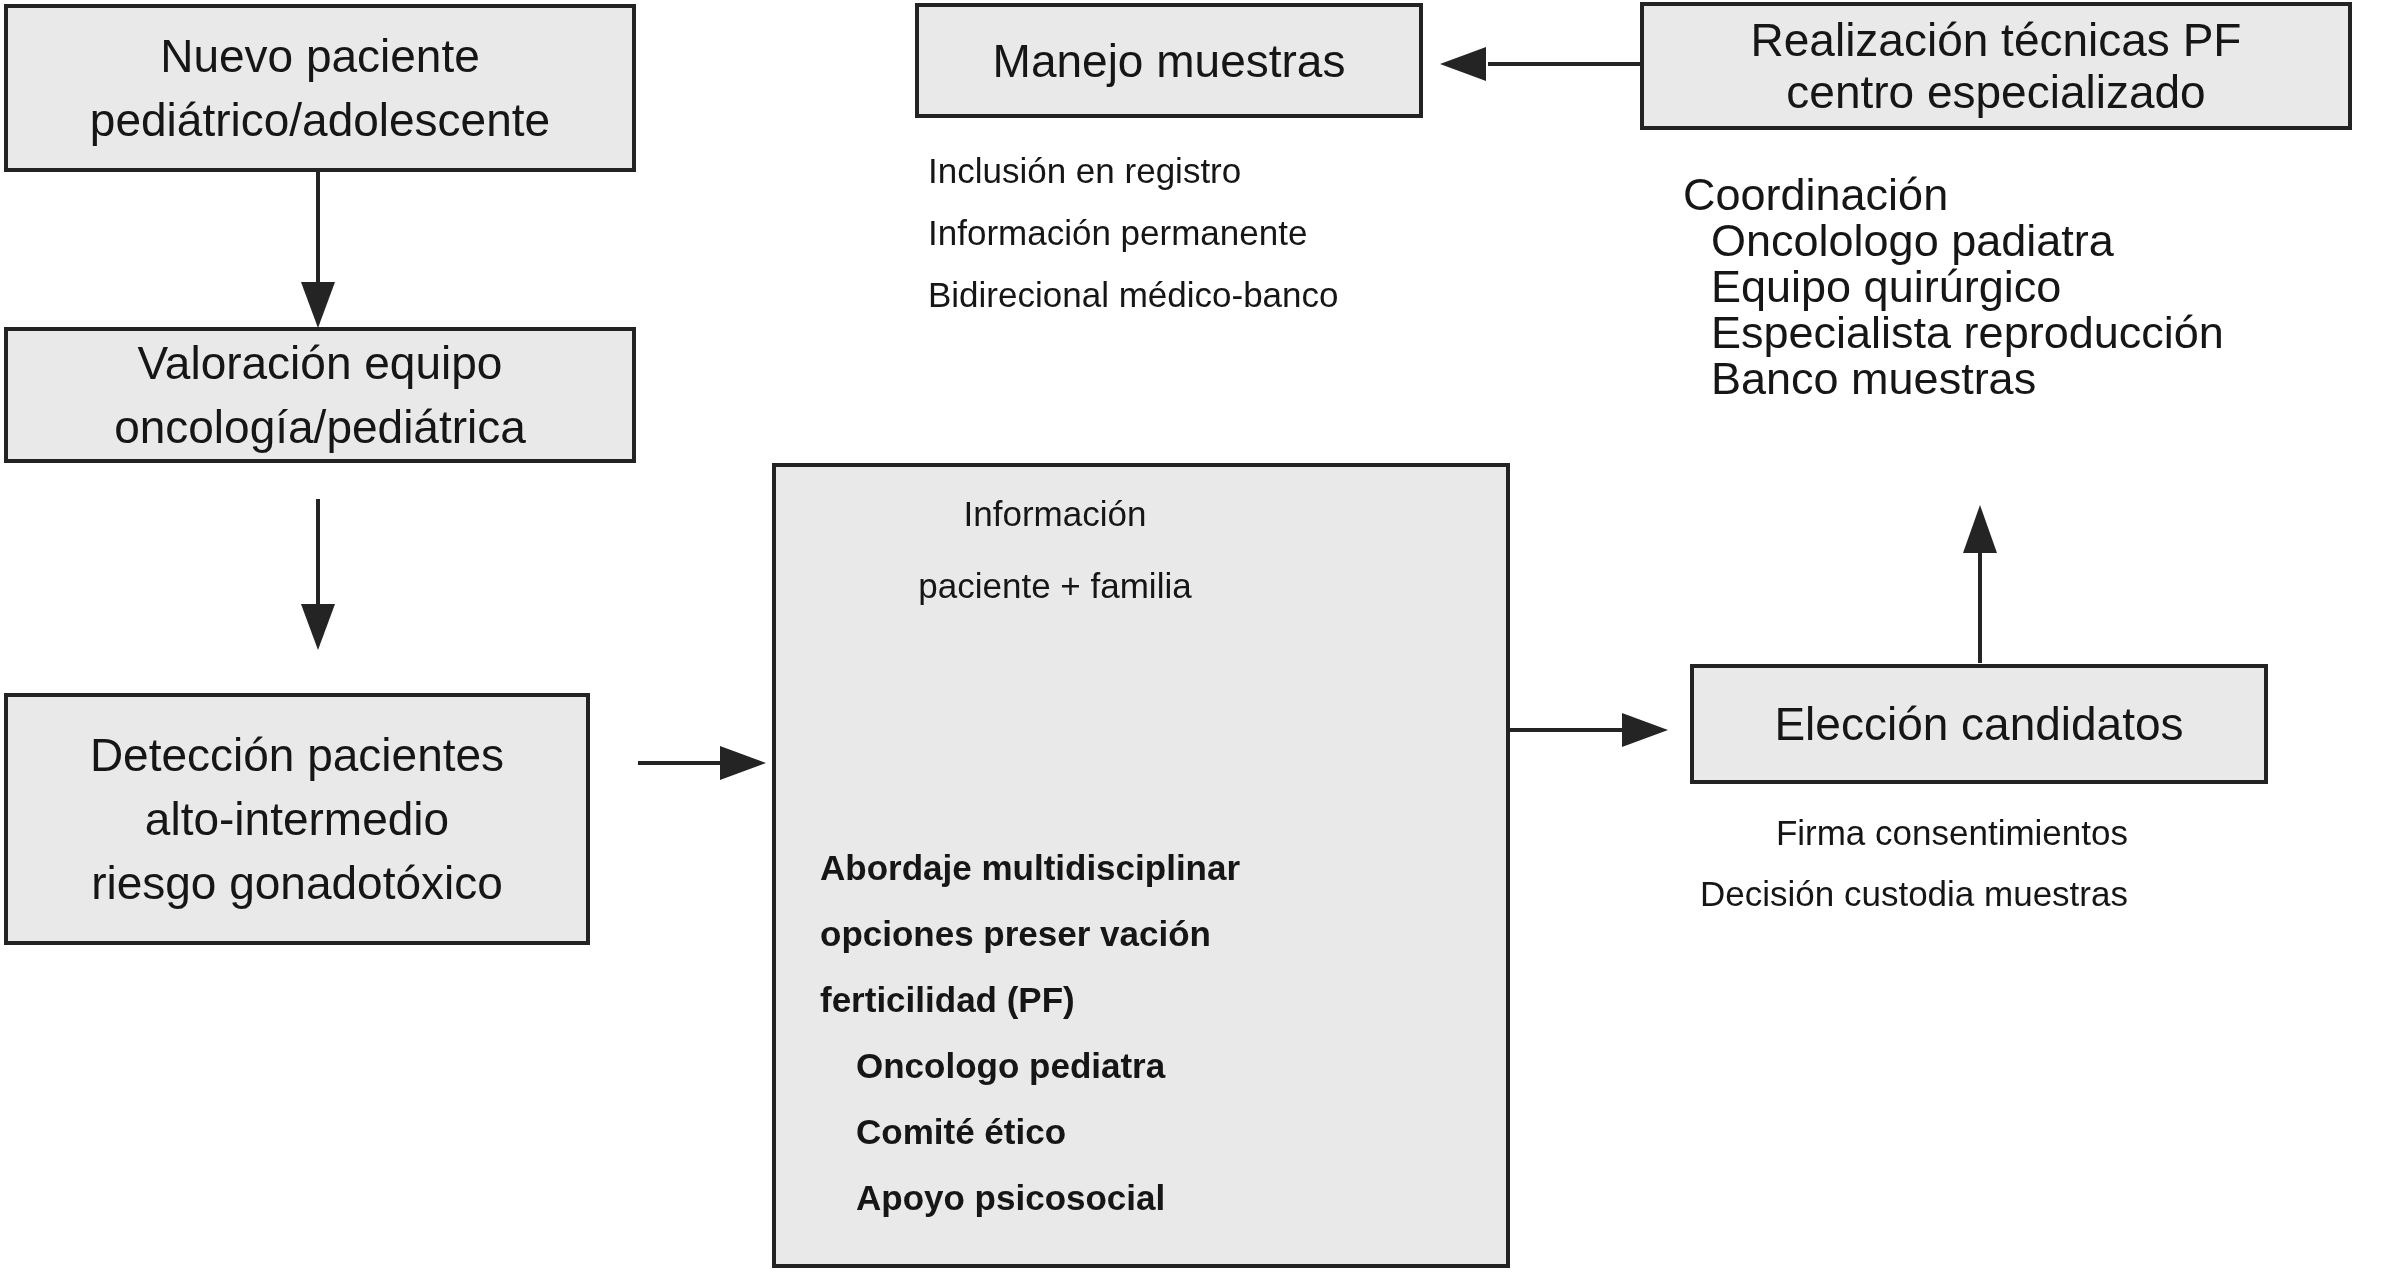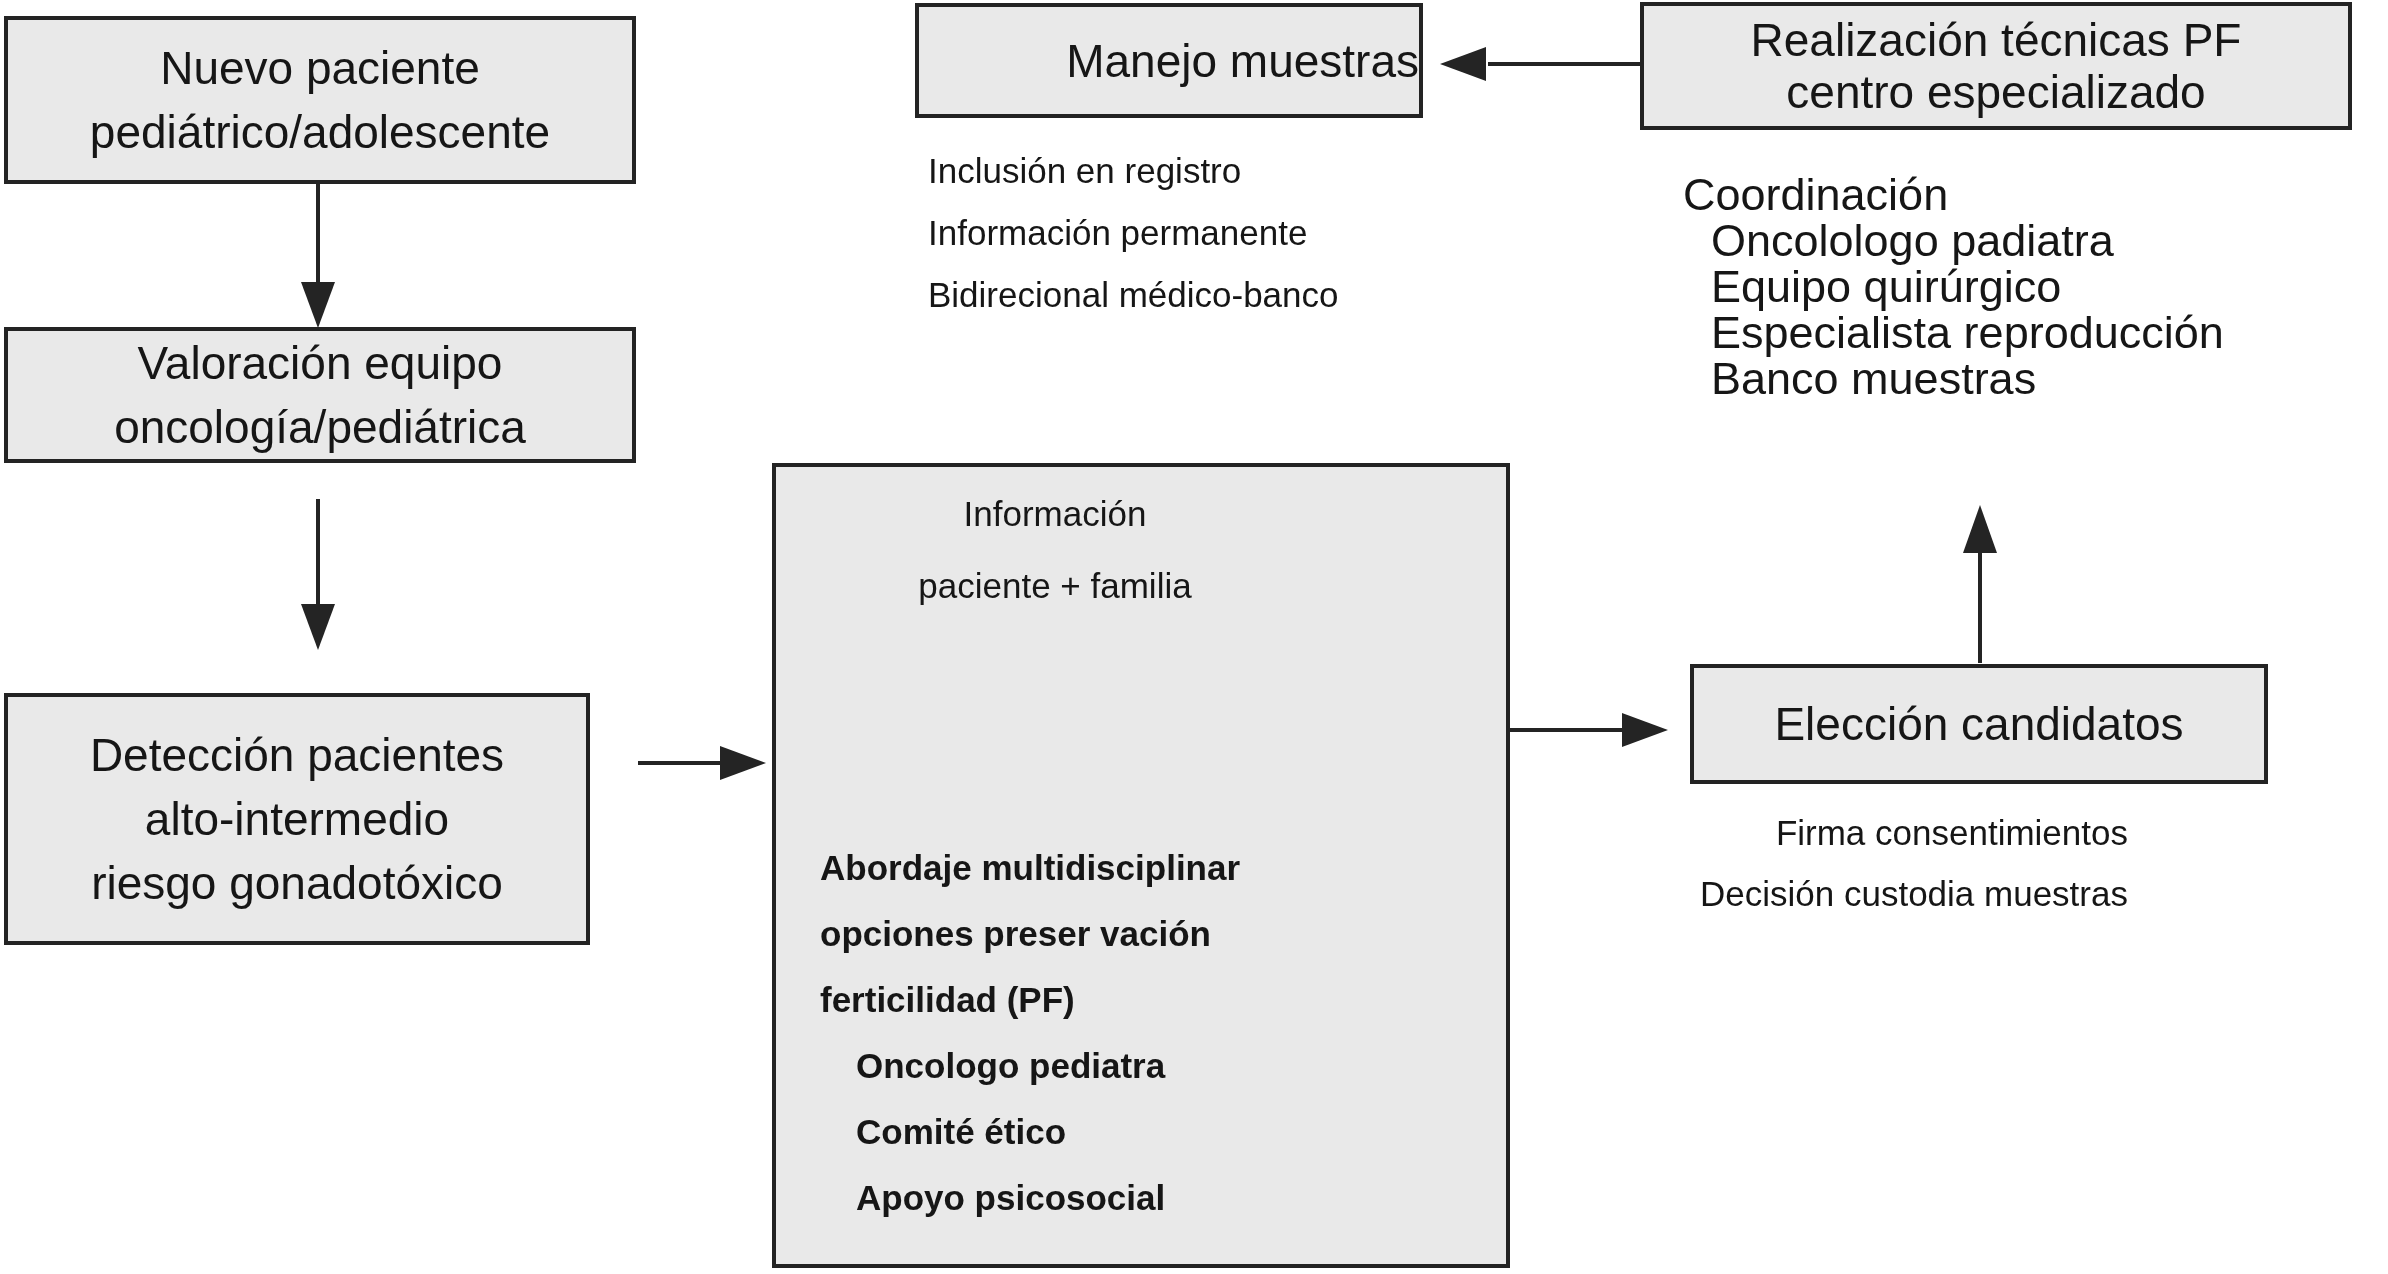--- a/index.html
+++ b/index.html
@@ -19,24 +19,24 @@
     box-sizing: border-box;
     display: flex;
     flex-direction: column;
     justify-content: center;
     align-items: center;
     text-align: center;
     font-size: 46px;
     line-height: 64px;
   }
   .box span { display: block; }
-  #box-nuevo       { left: 4px;    top: 4px;   width: 632px; height: 168px; margin-top: 12px; }
+  #box-nuevo       { left: 4px;    top: 4px;   width: 632px; height: 168px; }
   #box-valoracion  { left: 4px;    top: 327px; width: 632px; height: 136px; }
   #box-deteccion   { left: 4px;    top: 650px; width: 586px; height: 252px; margin-top: 43px; }
-  #box-manejo      { left: 915px;  top: 3px;   width: 508px; height: 115px; align-items: flex-end; }
+  #box-manejo      { left: 915px;  top: 3px;   width: 508px; height: 115px; }
   #box-realizacion { left: 1640px; top: 2px;   width: 712px; height: 128px; line-height: 52px; }
   #box-eleccion    { left: 1690px; top: 664px; width: 578px; height: 120px; }
   #box-informacion { left: 772px;  top: 463px; width: 738px; height: 805px; }
 
   .freetext {
     position: absolute;
     font-size: 35px;
     white-space: nowrap;
   }
   .freetext div { display: block; }

